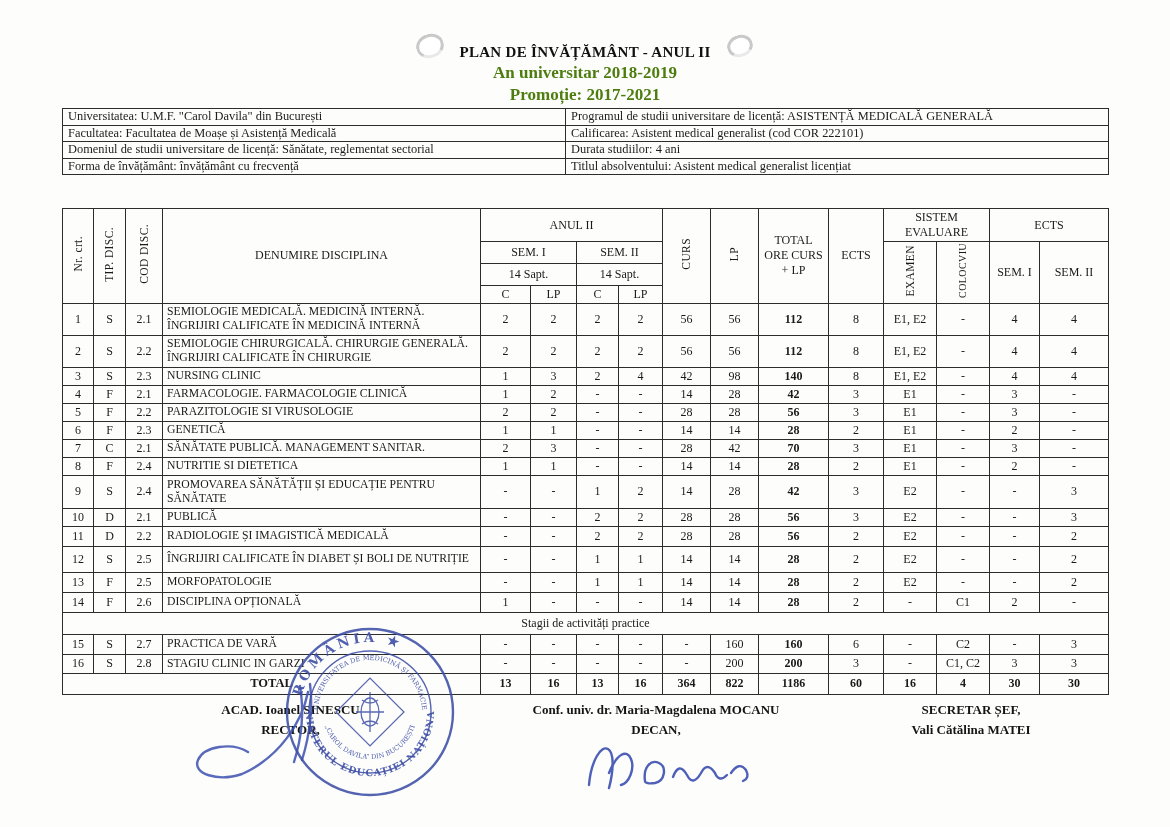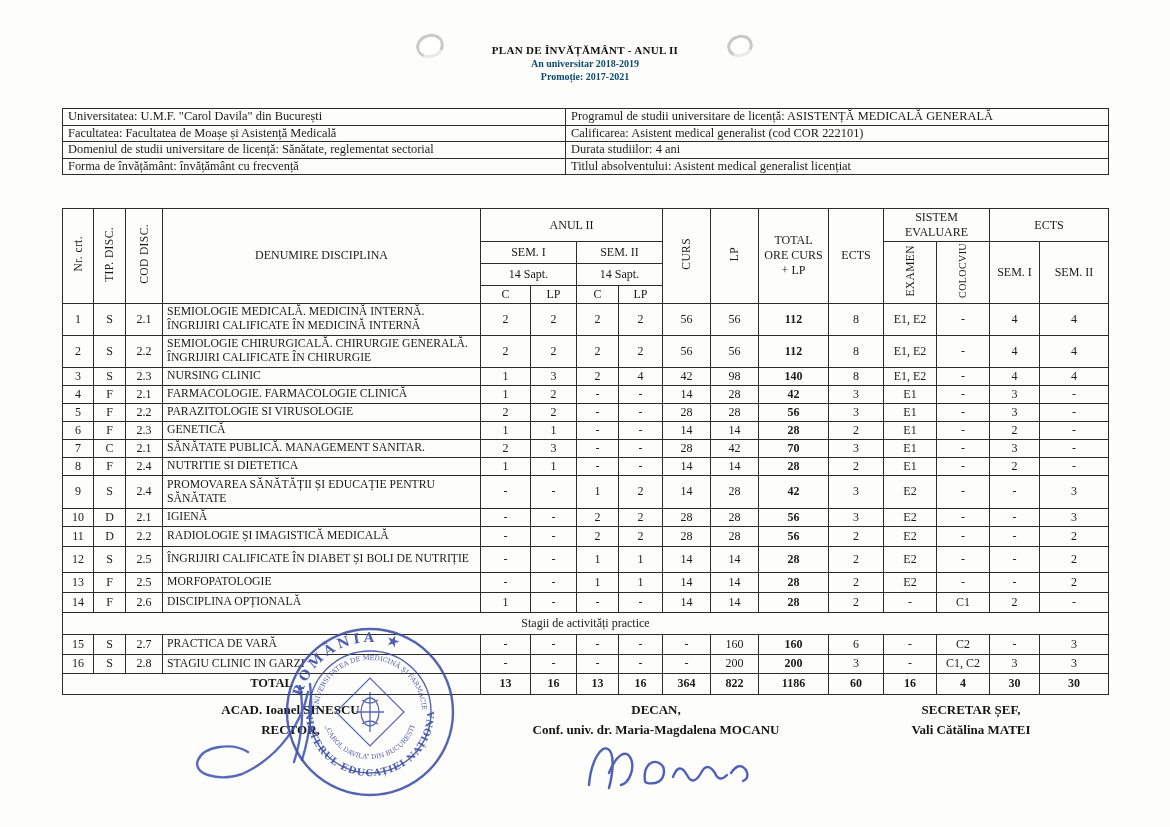--- a/index.html
+++ b/index.html
@@ -11,22 +11,22 @@
     overflow:hidden;
   }
   
   .hole {
     position:absolute; border-radius:50%;
     border:3px solid #c9c9c9; border-bottom-color:#e9e9e9;
     background:#fff; transform:rotate(-18deg);
   }
   
   .title-block { position:absolute; top:44px; left:0; width:100%; text-align:center; }
-  .title-line1 { font-size:11px; font-weight:bold; letter-spacing:0.3px; color:#111; }
-  .title-line2, .title-line3 { font-size:10px; font-weight:bold; margin-top:2px; color:#0c4a6e; }
+  .title-line1 { font-size:15px; font-weight:bold; letter-spacing:0.3px; color:#111; }
+  .title-line2, .title-line3 { font-size:17px; font-weight:bold; margin-top:2px; color:#4d7c0f; }
 
   
   .info-table {
     position:absolute; left:62px; top:108px; width:1046px;
     border-collapse:collapse; table-layout:fixed;
   }
   .info-table td {
     border:1px solid #2c2c2c; height:15.5px;
     font-size:12.4px; padding:0 5px; white-space:nowrap; overflow:hidden;
   }
@@ -315,21 +315,21 @@
         <td>3</td>
         <td>E2</td>
         <td>-</td>
         <td>-</td>
         <td>3</td>
       </tr>
       <tr style="height: 18px; margin-left: 40px;">
         <td>10</td>
         <td>D</td>
         <td>2.1</td>
-        <td class="denumire">IGIENĂ</td>
+        <td class="denumire">PUBLICĂ</td>
         <td>-</td>
         <td>-</td>
         <td>2</td>
         <td>2</td>
         <td>28</td>
         <td>28</td>
         <td class="bold">56</td>
         <td>3</td>
         <td>E2</td>
         <td>-</td>
@@ -463,22 +463,22 @@
         <td class="bold">30</td>
       </tr>
     </tbody>
 </table>
 
 <div class="sig-block" style="left:168px; top:698px; width:245px;">
   <div>ACAD. Ioanel SINESCU</div>
   <div>RECTOR,</div>
 </div>
 <div class="sig-block" style="left:522px; top:698px; width:268px;">
+  <div>Conf. univ. dr. Maria-Magdalena MOCANU</div>
   <div>DECAN,</div>
-  <div>Conf. univ. dr. Maria-Magdalena MOCANU</div>
 </div>
 <div class="sig-block" style="left:856px; top:698px; width:230px;">
   <div>SECRETAR ȘEF,</div>
   <div>Vali Cătălina MATEI</div>
 </div>
 
 <svg class="signature-svg" style="left:180px; top:682px;" width="170" height="110" viewBox="0 0 170 110">
   <g fill="none" stroke="#3c50b0" stroke-width="2.4" stroke-linecap="round" opacity="0.85">
     <path d="M 128 10 C 122 40, 100 75, 62 92 C 38 100, 12 92, 18 78 C 24 64, 52 60, 68 70"></path>
     <path d="M 120 4 C 124 28, 122 55, 114 80"></path>

